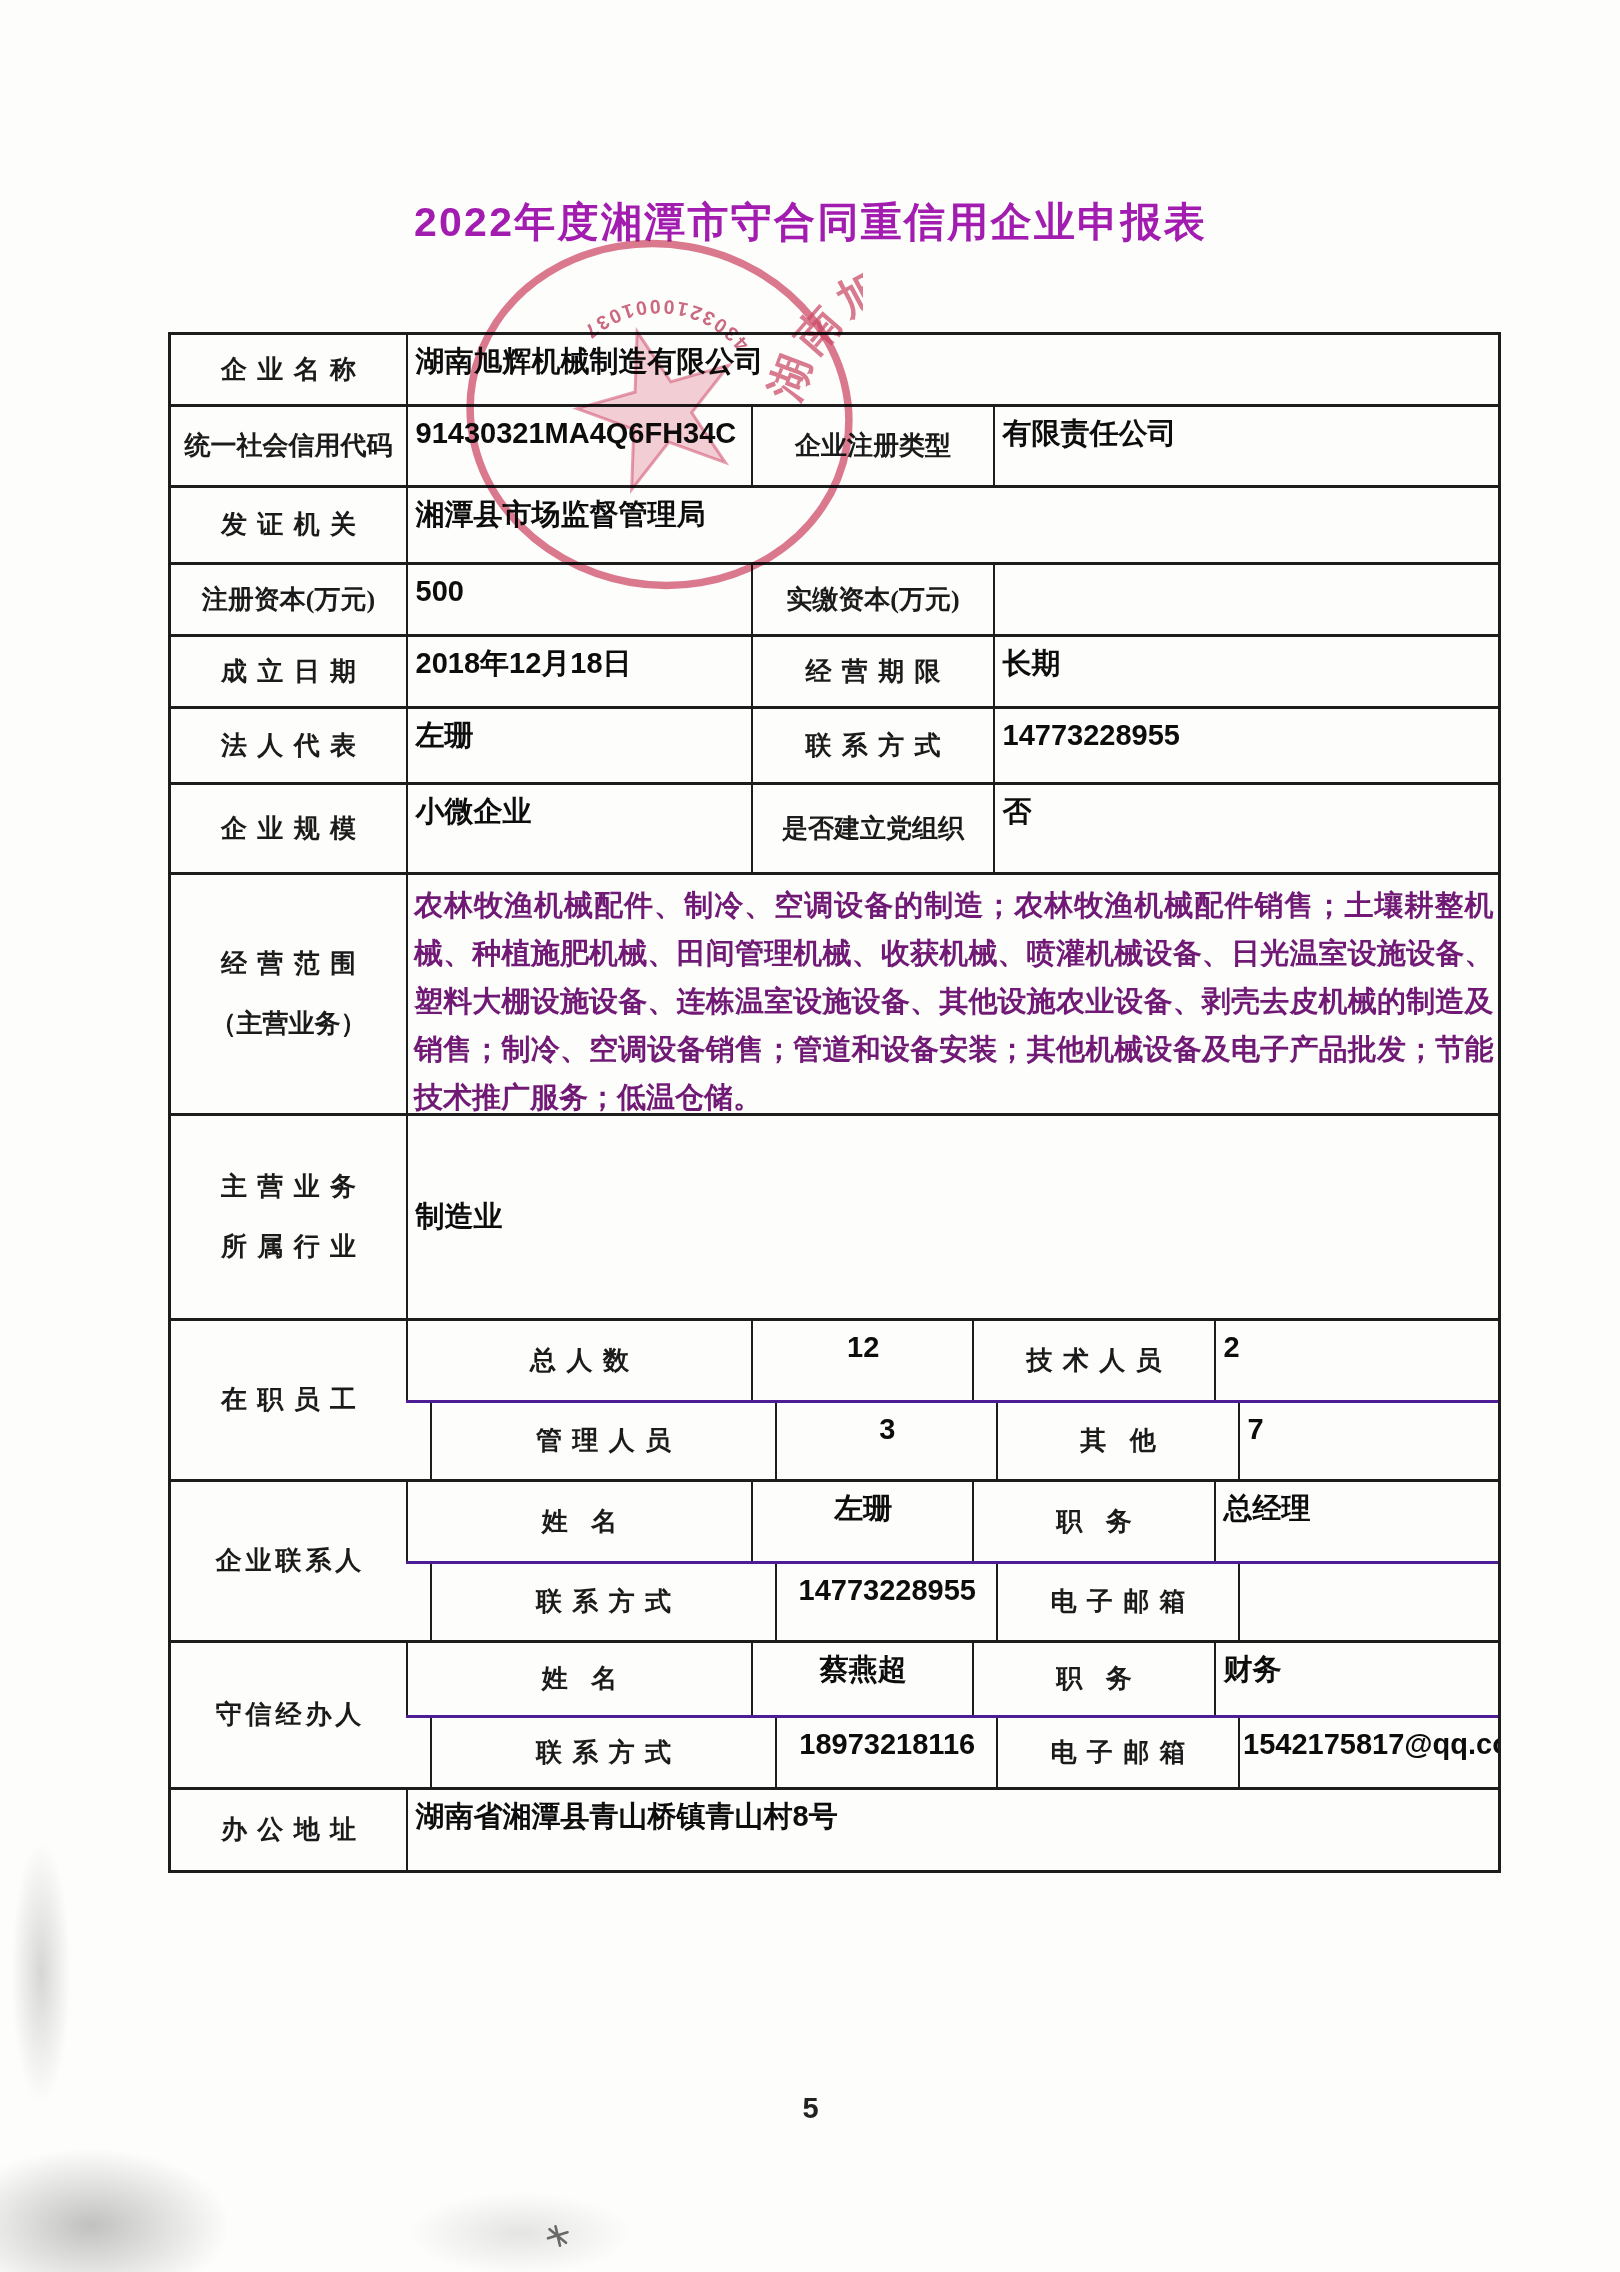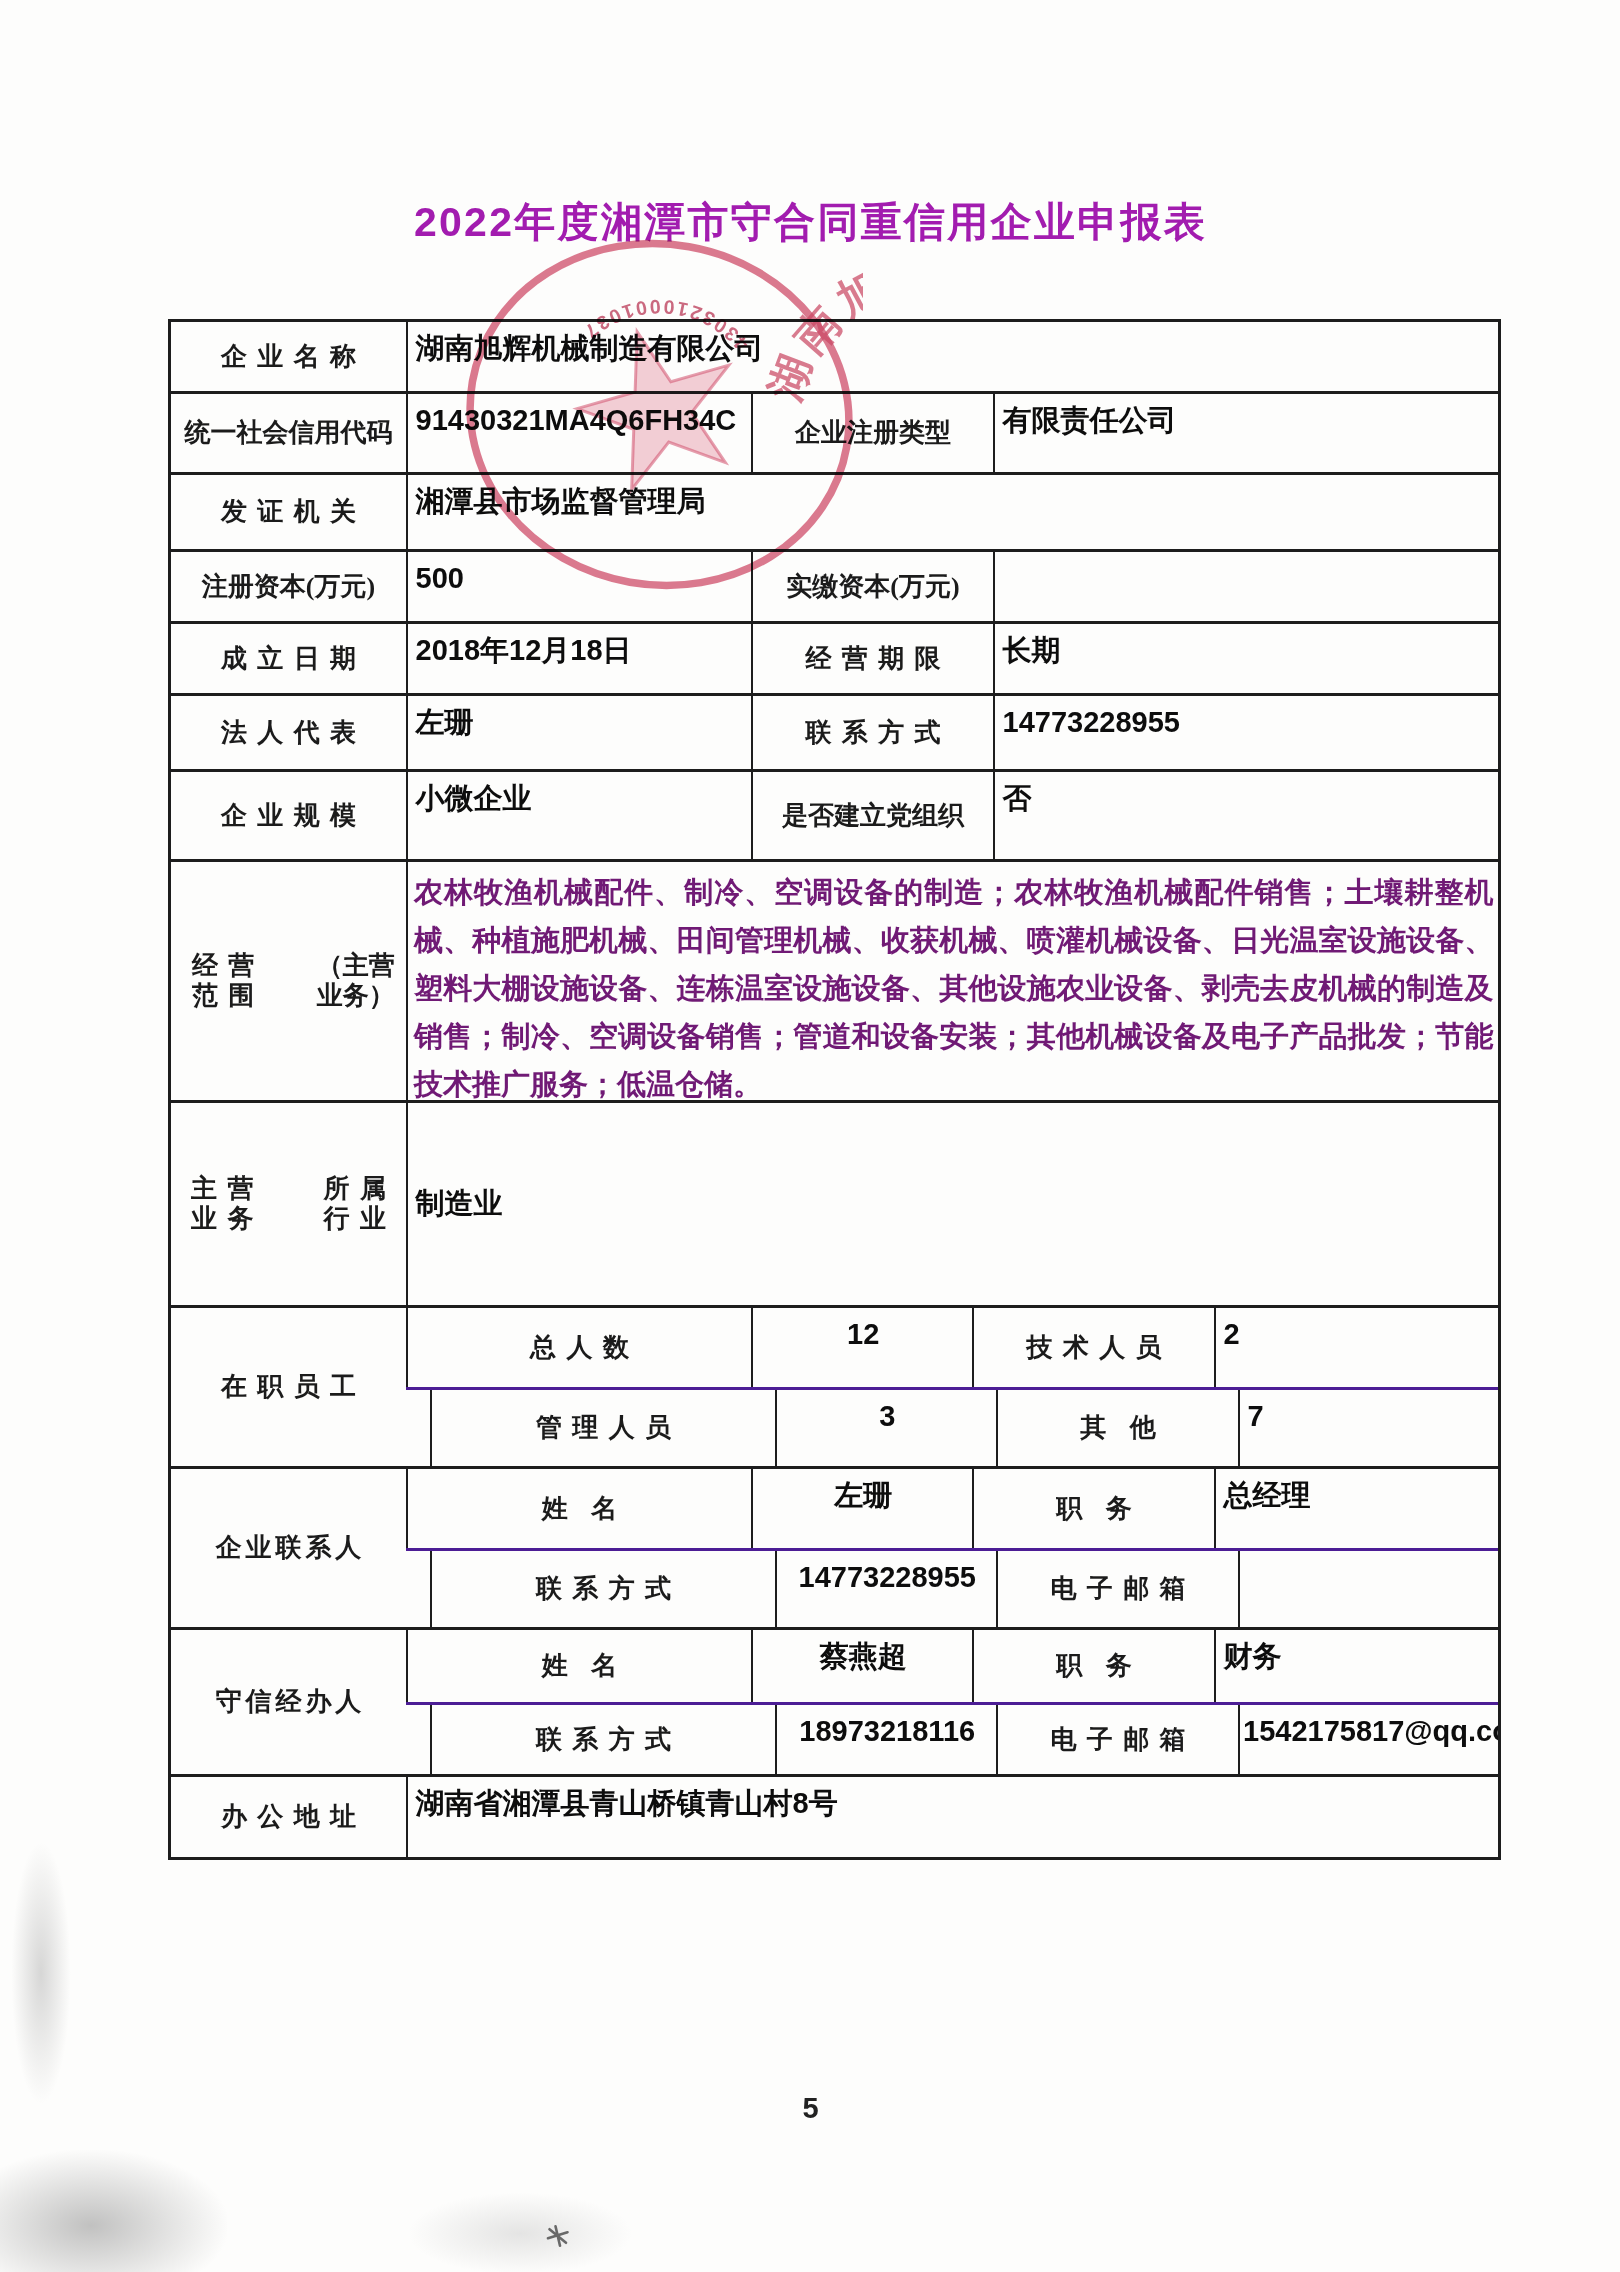--- a/index.html
+++ b/index.html
@@ -15,42 +15,42 @@
   
   .title{
     position:absolute;left:0;right:0;top:195px;
     text-align:center;
     font-size:41px;font-weight:800;letter-spacing:2.3px;
     color:#a21caf;
     font-family:"Liberation Sans", sans-serif;
   }
   
   .tbl{
-    position:absolute;left:168px;top:319px;width:1333px;
+    position:absolute;left:168px;top:332px;width:1333px;
     box-sizing:border-box;
     border:3.8px solid #1d1d1d;
     background:transparent;
   }
   .row{display:flex;box-sizing:border-box;border-top:3.8px solid #1d1d1d;}
   .row:first-child{border-top:none;}
   .cell{box-sizing:border-box;border-left:2.3px solid #1d1d1d;overflow:hidden;}
   .cell:first-child{border-left:none;}
   .w1{width:235px;flex:none;}
   .w2{width:345px;flex:none;}
   .w3{width:242px;flex:none;}
   .wv1{width:221px;flex:none;text-align:center;}
   .wf{flex:1;min-width:0;}
   .lblc{
     display:flex;align-items:center;justify-content:center;
     text-align:center;
     font-family:"Liberation Serif", serif;
     font-weight:600;font-size:26px;color:#1b1b1b;
     line-height:1.15;
   }
-  .lblcol{flex-direction:row;gap:30px;}
+  .lblcol{flex-direction:column;gap:30px;}
   .valc{
     padding:9px 6px 3px 7.5px;
     font-weight:700;font-size:29px;color:#0d0d0d;
     line-height:1.22;
     font-family:"Liberation Sans", sans-serif;
   }
   .vmid{display:flex;align-items:center;padding-top:0;padding-bottom:0;}
   .scope{
     padding:6px 4.5px 0 6px;
     font-size:29px;font-weight:700;line-height:48px;color:#701a75;

